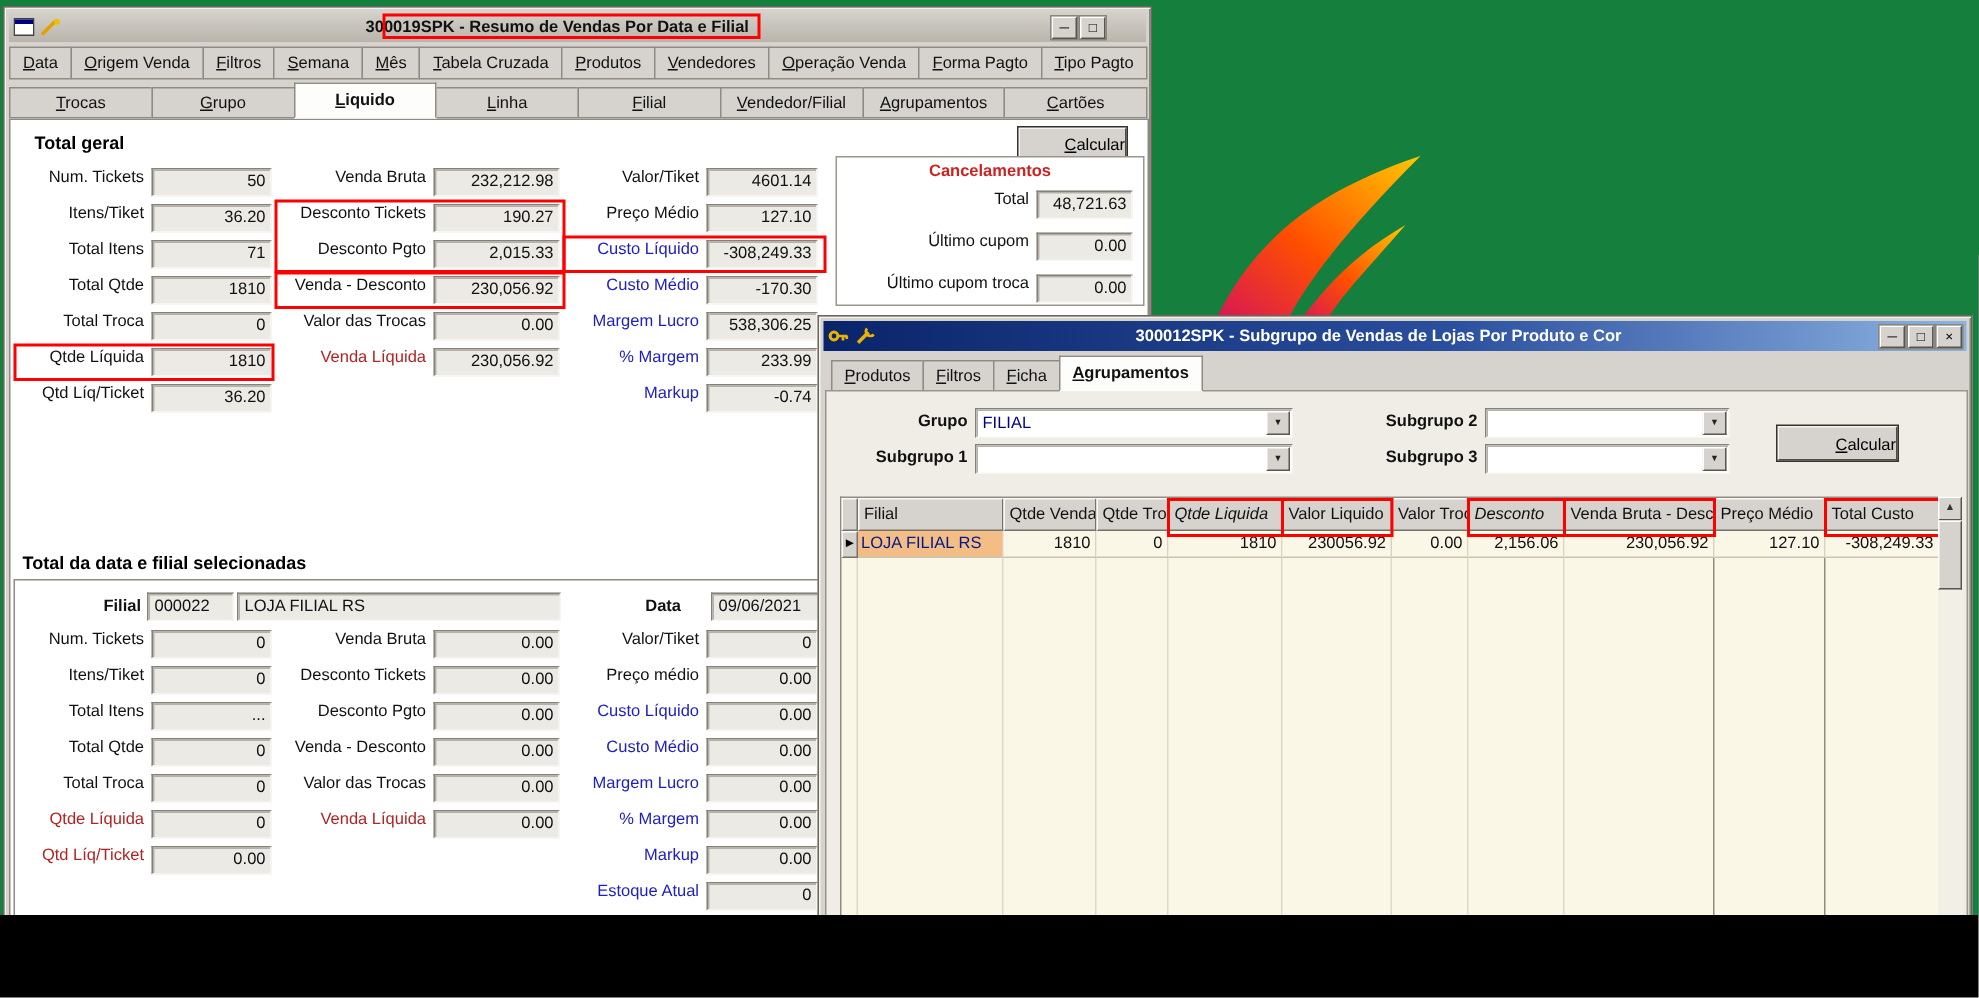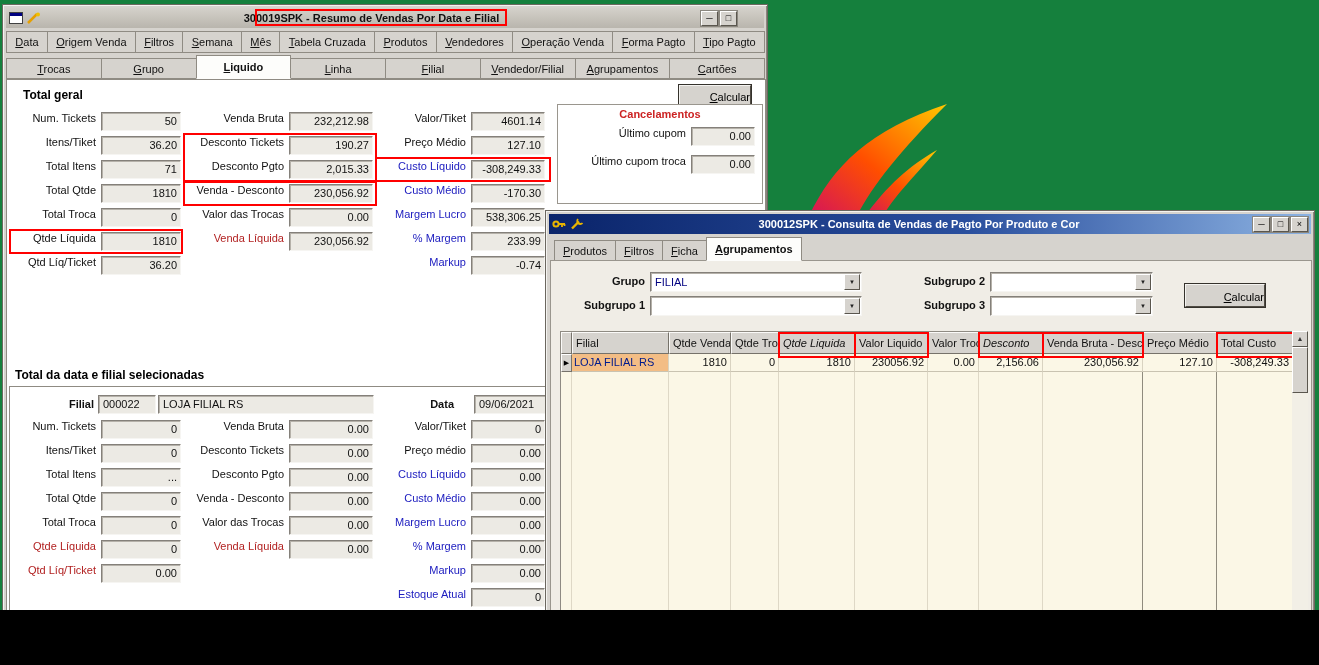--- a/index.html
+++ b/index.html
@@ -215,20 +215,24 @@
           <div class="frow">
             <span class="flabel blue">Markup</span>
             <span class="fbox">-0.74</span>
           </div>
         </div>
 
       <div id="cancelbox">
         <div id="cancel-heading">Cancelamentos</div>
         <div id="cf" class="fieldcol cc">
             <div class="frow">
+              <span class="flabel">Total</span>
+              <span class="fbox">48,721.63</span>
+            </div>
+            <div class="frow">
               <span class="flabel">Último cupom</span>
               <span class="fbox">0.00</span>
             </div>
             <div class="frow">
               <span class="flabel">Último cupom troca</span>
               <span class="fbox">0.00</span>
             </div>
           </div>
       </div>
 
@@ -345,21 +349,21 @@
             <circle cx="4" cy="6" r="2.6" fill="none" stroke="#e8b400" stroke-width="2"></circle>
             <path d="M7,6 h6 M10,6 v3 M12.5,6 v2" stroke="#e8b400" stroke-width="1.8" fill="none"></path>
           </svg>
       </span>
       <span class="ticon">
         <svg width="14" height="12">
             <path d="M2,10.5 L9,3.5" stroke="#e8b400" stroke-width="2.4"></path>
             <path d="M8,1 a3,3 0 1 0 4.5,4" fill="none" stroke="#e8b400" stroke-width="1.8"></path>
           </svg>
       </span>
-      <span class="title">300012SPK - Consulta de Vendas de Pagto Por Produto e Cor</span>
+      <span class="title">300012SPK - Subgrupo de Vendas de Lojas Por Produto e Cor</span>
       <span class="winbtns">
         <span class="winbtn">─</span>
         <span class="winbtn">□</span>
         <span class="winbtn">×</span>
       </span>
     </div>
 
     <div id="w2tabs" class="tabsrow">
         <div class="tab">Produtos</div>
         <div class="tab">Filtros</div>

